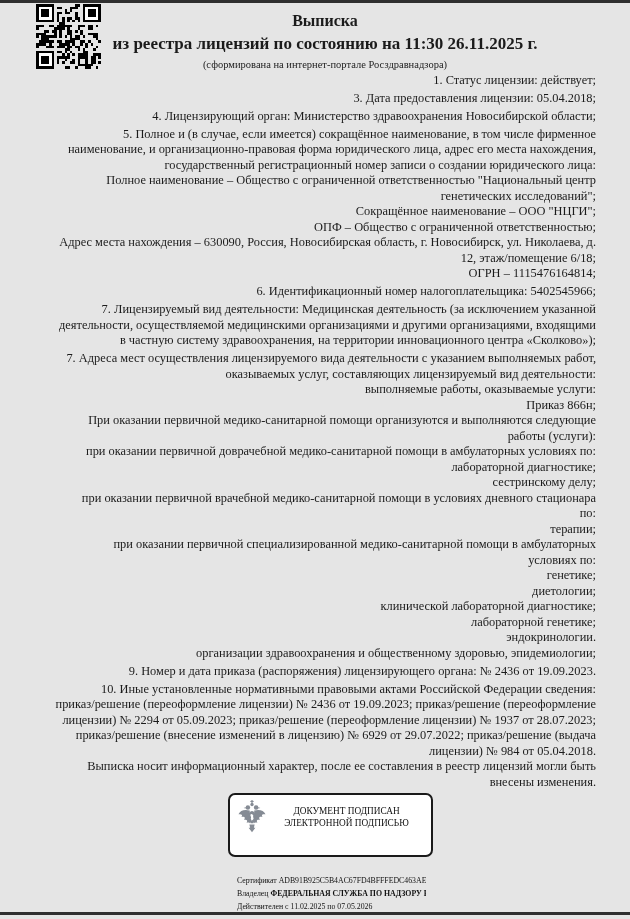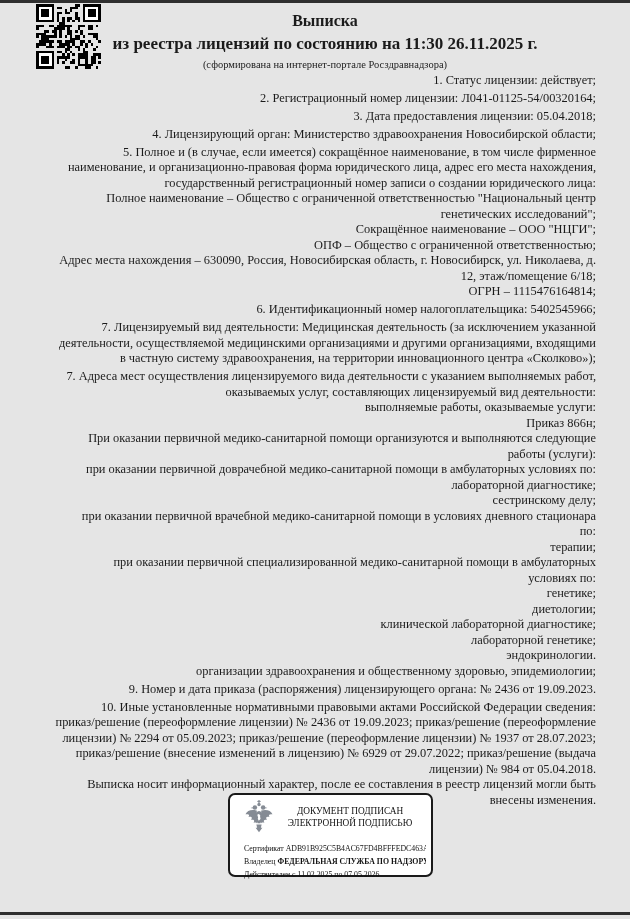--- a/index.html
+++ b/index.html
@@ -15,27 +15,27 @@
   #header{position:absolute;left:54px;top:11px;width:542px;text-align:center;}
   .title-l1{font-weight:bold;font-size:16px;line-height:20px;}
   .title-l2{font-weight:bold;font-size:17px;line-height:20px;margin-top:3px;}
   .formed-note{font-size:10.5px;text-align:center;margin-top:5px;color:#222;}
   #content{position:absolute;left:54px;top:70px;width:542px;}
   #content p{margin:0;font-size:12.4px;line-height:15.5px;text-align:right;}
   #content p.num{text-indent:8px;margin-top:2.5px;}
   #content p.sub1{text-indent:10px;}
   #content p.sub2{padding-left:14px;}
   #stamp{
-    position:absolute;left:228px;top:793px;width:205px;height:84px;
-    border:2px solid #1a1a1a;border-radius:7px;background:#fff;box-sizing:border-box;padding-left:7px;
+    position:absolute;left:228px;top:793px;width:205px;height:64px;
+    border:2px solid #1a1a1a;border-radius:7px;background:#fff;box-sizing:border-box;
   }
   .stamp-top{display:flex;align-items:flex-start;padding:4px 5px 0 7px;height:40px;}
   .stamp-emblem{flex:0 0 30px;}
   .stamp-title{flex:1;text-align:center;font-size:9.3px;line-height:12px;padding-top:6px;color:#111;}
-  .stamp-rows{padding:3px 5px 0 7px;font-size:7.8px;line-height:13px;color:#111;}
+  .stamp-rows{padding:3px 5px 0 7px;font-size:7.8px;line-height:13px;color:#111;margin-top:32px;}
   .stamp-row{white-space:nowrap;overflow:hidden;}
   .stamp-row b{font-weight:bold;}
 </style>
 </head>
 <body>
 
 <div id="page">
 
   <div class="edge-bar" id="edge-top"></div>
 
@@ -259,21 +259,20 @@
   </div>
 
   <div id="header">
     <div class="title-l1">Выписка</div>
     <div class="title-l2">из реестра лицензий по состоянию на 11:30 26.11.2025 г.</div>
     <div class="formed-note">(сформирована на интернет-портале Росздравнадзора)</div>
   </div>
 
   <div id="content">
       <p class="num">1. Статус лицензии: действует;</p>
-      <p class="num">2. Регистрационный номер лицензии: Л041-01125-54/00320164;</p>
       <p class="num">3. Дата предоставления лицензии: 05.04.2018;</p>
       <p class="num">4. Лицензирующий орган: Министерство здравоохранения Новосибирской области;</p>
       <p class="num">5. Полное и (в случае, если имеется) сокращённое наименование, в том числе фирменное наименование, и организационно-правовая форма юридического лица, адрес его места нахождения, государственный регистрационный номер записи о создании юридического лица:</p>
       <p class="plain">Полное наименование – Общество с ограниченной ответственностью "Национальный центр генетических исследований";</p>
       <p class="plain">Сокращённое наименование – ООО "НЦГИ";</p>
       <p class="plain">ОПФ – Общество с ограниченной ответственностью;</p>
       <p class="plain">Адрес места нахождения – 630090, Россия, Новосибирская область, г. Новосибирск, ул. Николаева, д. 12, этаж/помещение 6/18;</p>
       <p class="plain">ОГРН – 1115476164814;</p>
       <p class="num">6. Идентификационный номер налогоплательщика: 5402545966;</p>
       <p class="num">7. Лицензируемый вид деятельности: Медицинская деятельность (за исключением указанной деятельности, осуществляемой медицинскими организациями и другими организациями, входящими в частную систему здравоохранения, на территории инновационного центра «Сколково»);</p>

